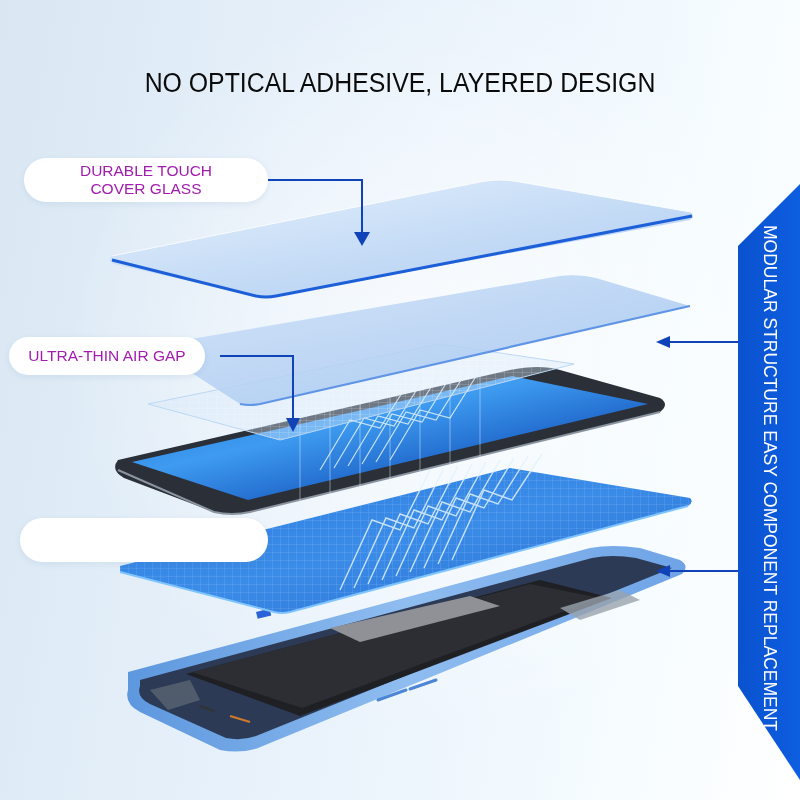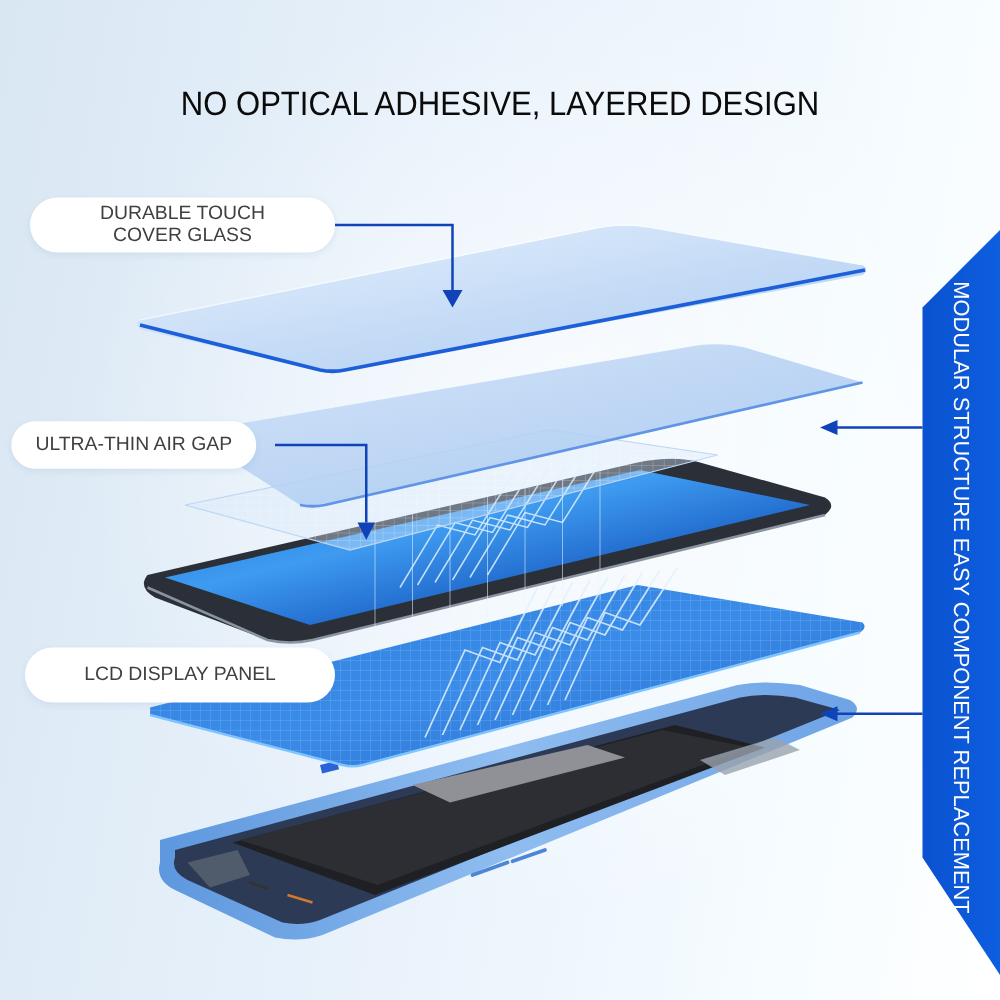--- a/index.html
+++ b/index.html
@@ -15,21 +15,21 @@
   .title {
     position: absolute; left: 0; top: 68px; width: 800px; text-align: center;
     font-size: 27px; font-weight: 400; color: #0b0b0b; letter-spacing: 0px;
     transform: scaleX(0.92); transform-origin: 50% 50%;
   }
   .scene { position: absolute; left: 0; top: 0; width: 800px; height: 800px; }
   .pill {
     position: absolute; background: #ffffff; border-radius: 22px;
     box-shadow: 0 2px 6px rgba(80,120,170,0.12);
     display: flex; align-items: center; justify-content: center; text-align: center;
-    font-size: 15.5px; line-height: 18px; color: #404040; text-transform: uppercase;
+    font-size: 15.5px; line-height: 18px; color: #a21caf; text-transform: uppercase;
   }
   .pill span { display: block; }
   .pill-1 { left: 24px; top: 158px; width: 244px; height: 44px; }
   .pill-2 { left: 9px; top: 337px; width: 196px; height: 38px; }
   .pill-3 { left: 20px; top: 518px; width: 248px; height: 44px; }
   .banner-text {
     position: absolute; left: 769px; top: 478px;
     transform: translate(-50%, -50%) rotate(90deg);
     white-space: nowrap; color: #ffffff; font-size: 17.5px; letter-spacing: 0px;
     font-family: "Liberation Sans", sans-serif; font-weight: 400;
@@ -182,17 +182,16 @@
 </div>
 
 <div class="pill pill-2">
   <div>
     <span>ULTRA-THIN AIR GAP</span>
   </div>
 </div>
 
 <div class="pill pill-3">
   <div>
-    <span>LCD DISPLAY PANEL</span>
   </div>
 </div>
 
 <div class="banner-text">MODULAR STRUCTURE EASY COMPONENT REPLACEMENT</div>
 
 </body></html>

